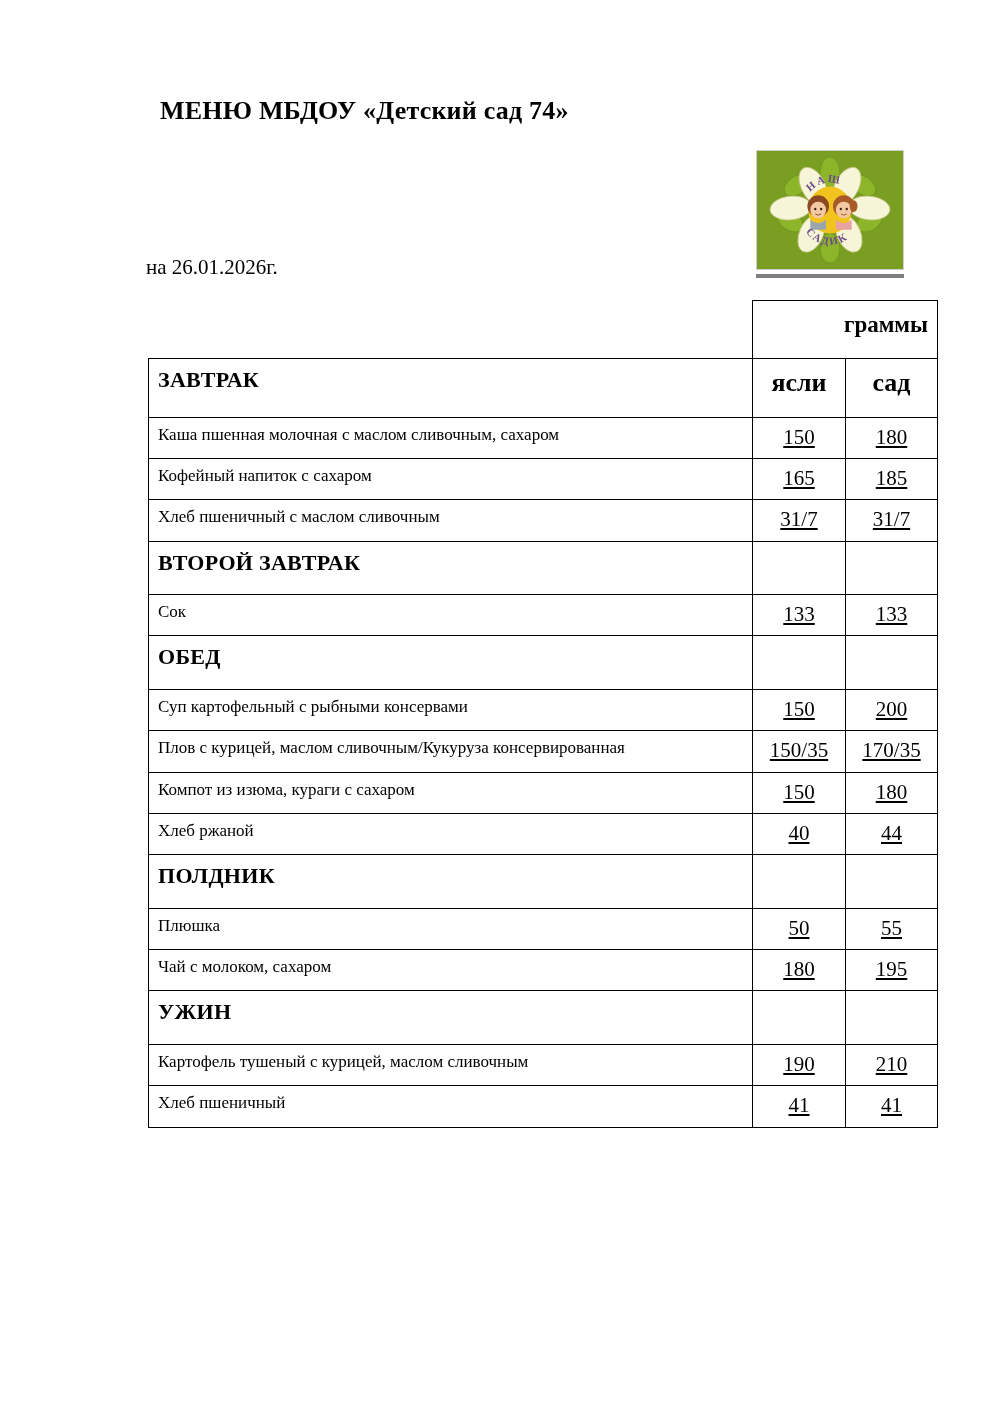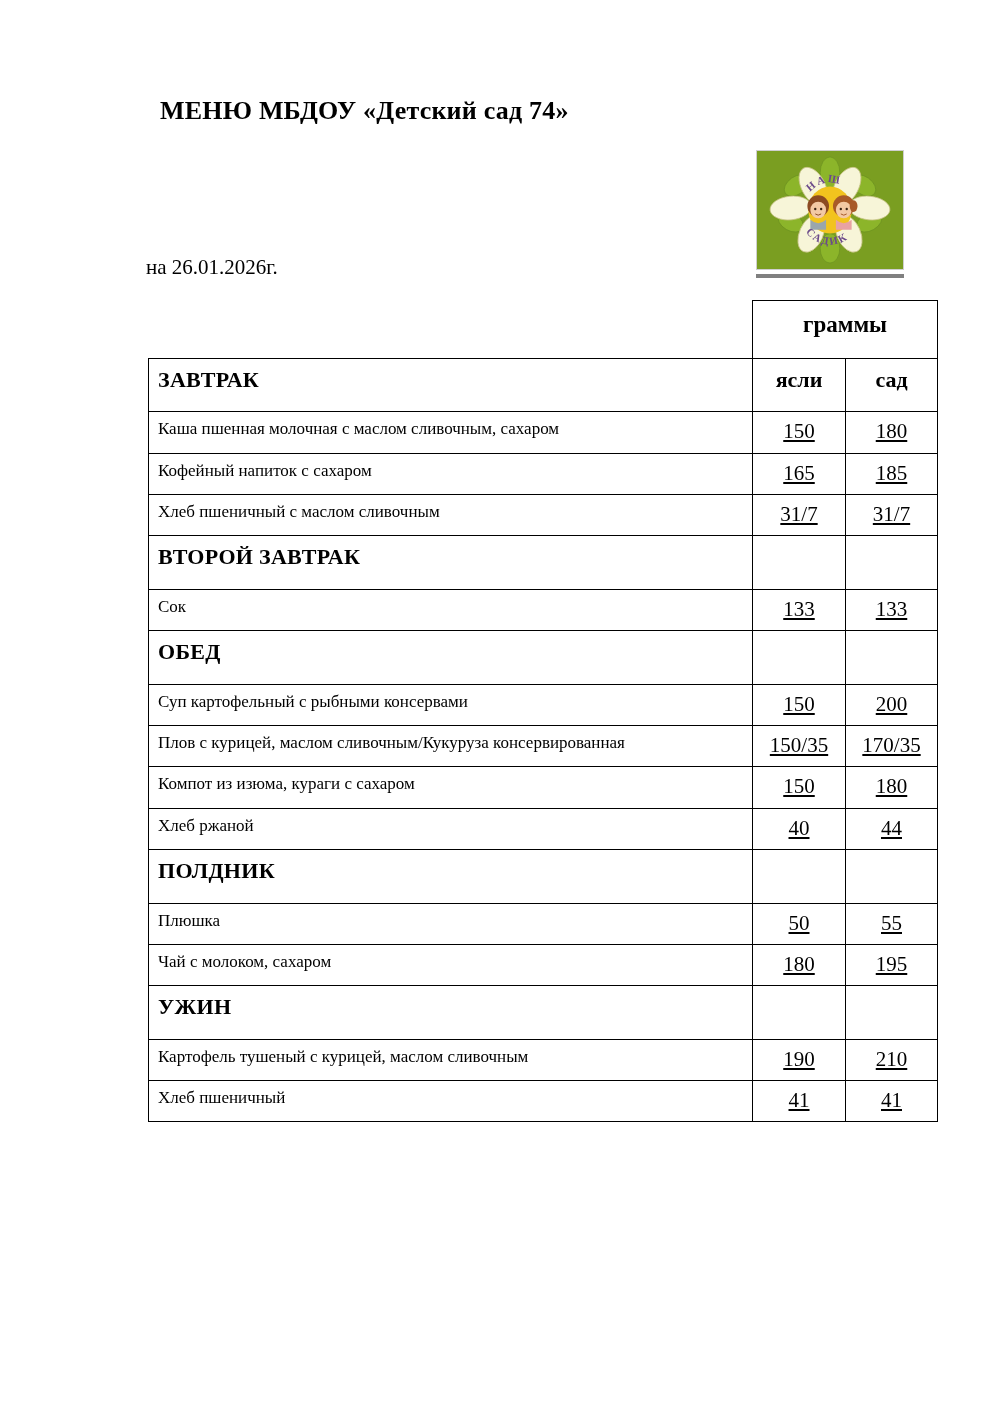--- a/index.html
+++ b/index.html
@@ -91,36 +91,36 @@
   col.c-sad   { width: 92px; }
 
   
   tr.grams-row td.blank-cell {
     border: none;
     padding: 0;
   }
   tr.grams-row td.grams-cell {
     font-weight: bold;
     font-size: 23px;
-    text-align: center;
+    text-align: right;
     padding-top: 9px;
     padding-bottom: 18px;
   }
 
   td.num {
     text-align: center;
     padding-left: 2px;
     padding-right: 2px;
     white-space: nowrap;
     text-decoration: underline;
   }
 
   td.subhead {
     font-weight: bold;
-    font-size: 22px;
+    font-size: 26px;
     text-align: center;
     padding-top: 7px;
     padding-bottom: 17px;
   }
 
   td.section {
     font-weight: bold;
     font-size: 22px;
     padding-top: 7px;
     padding-bottom: 17px;

